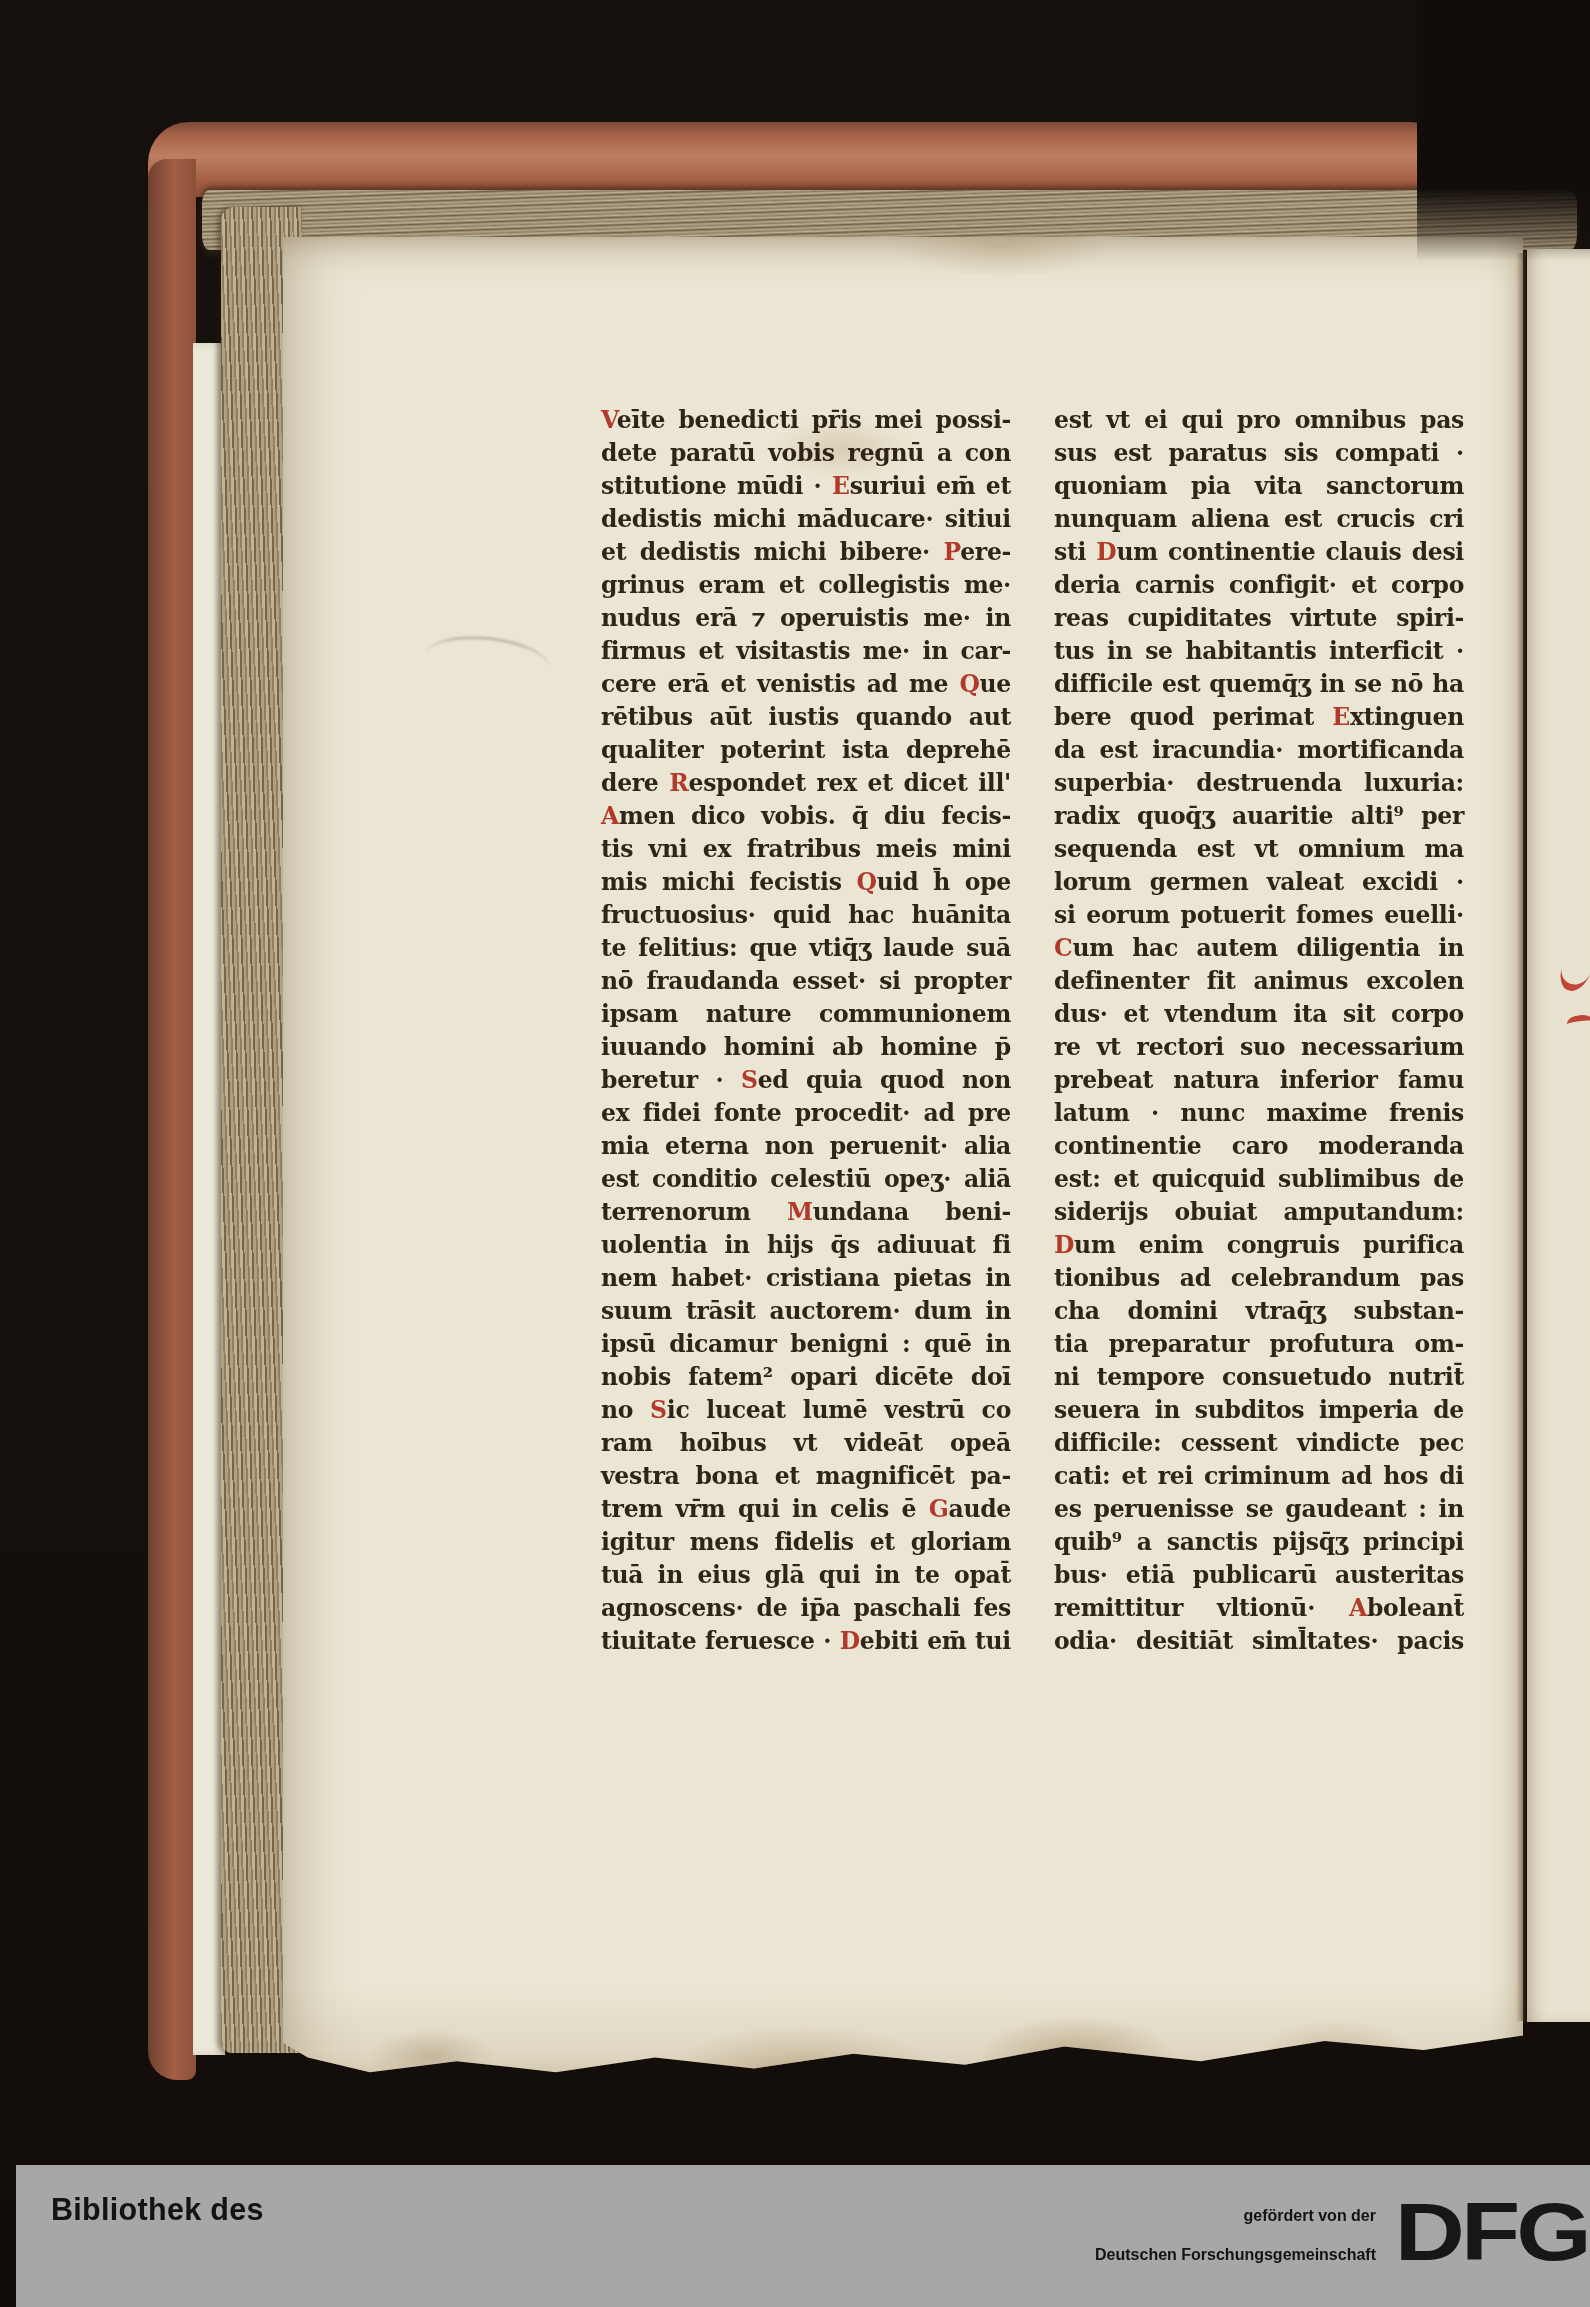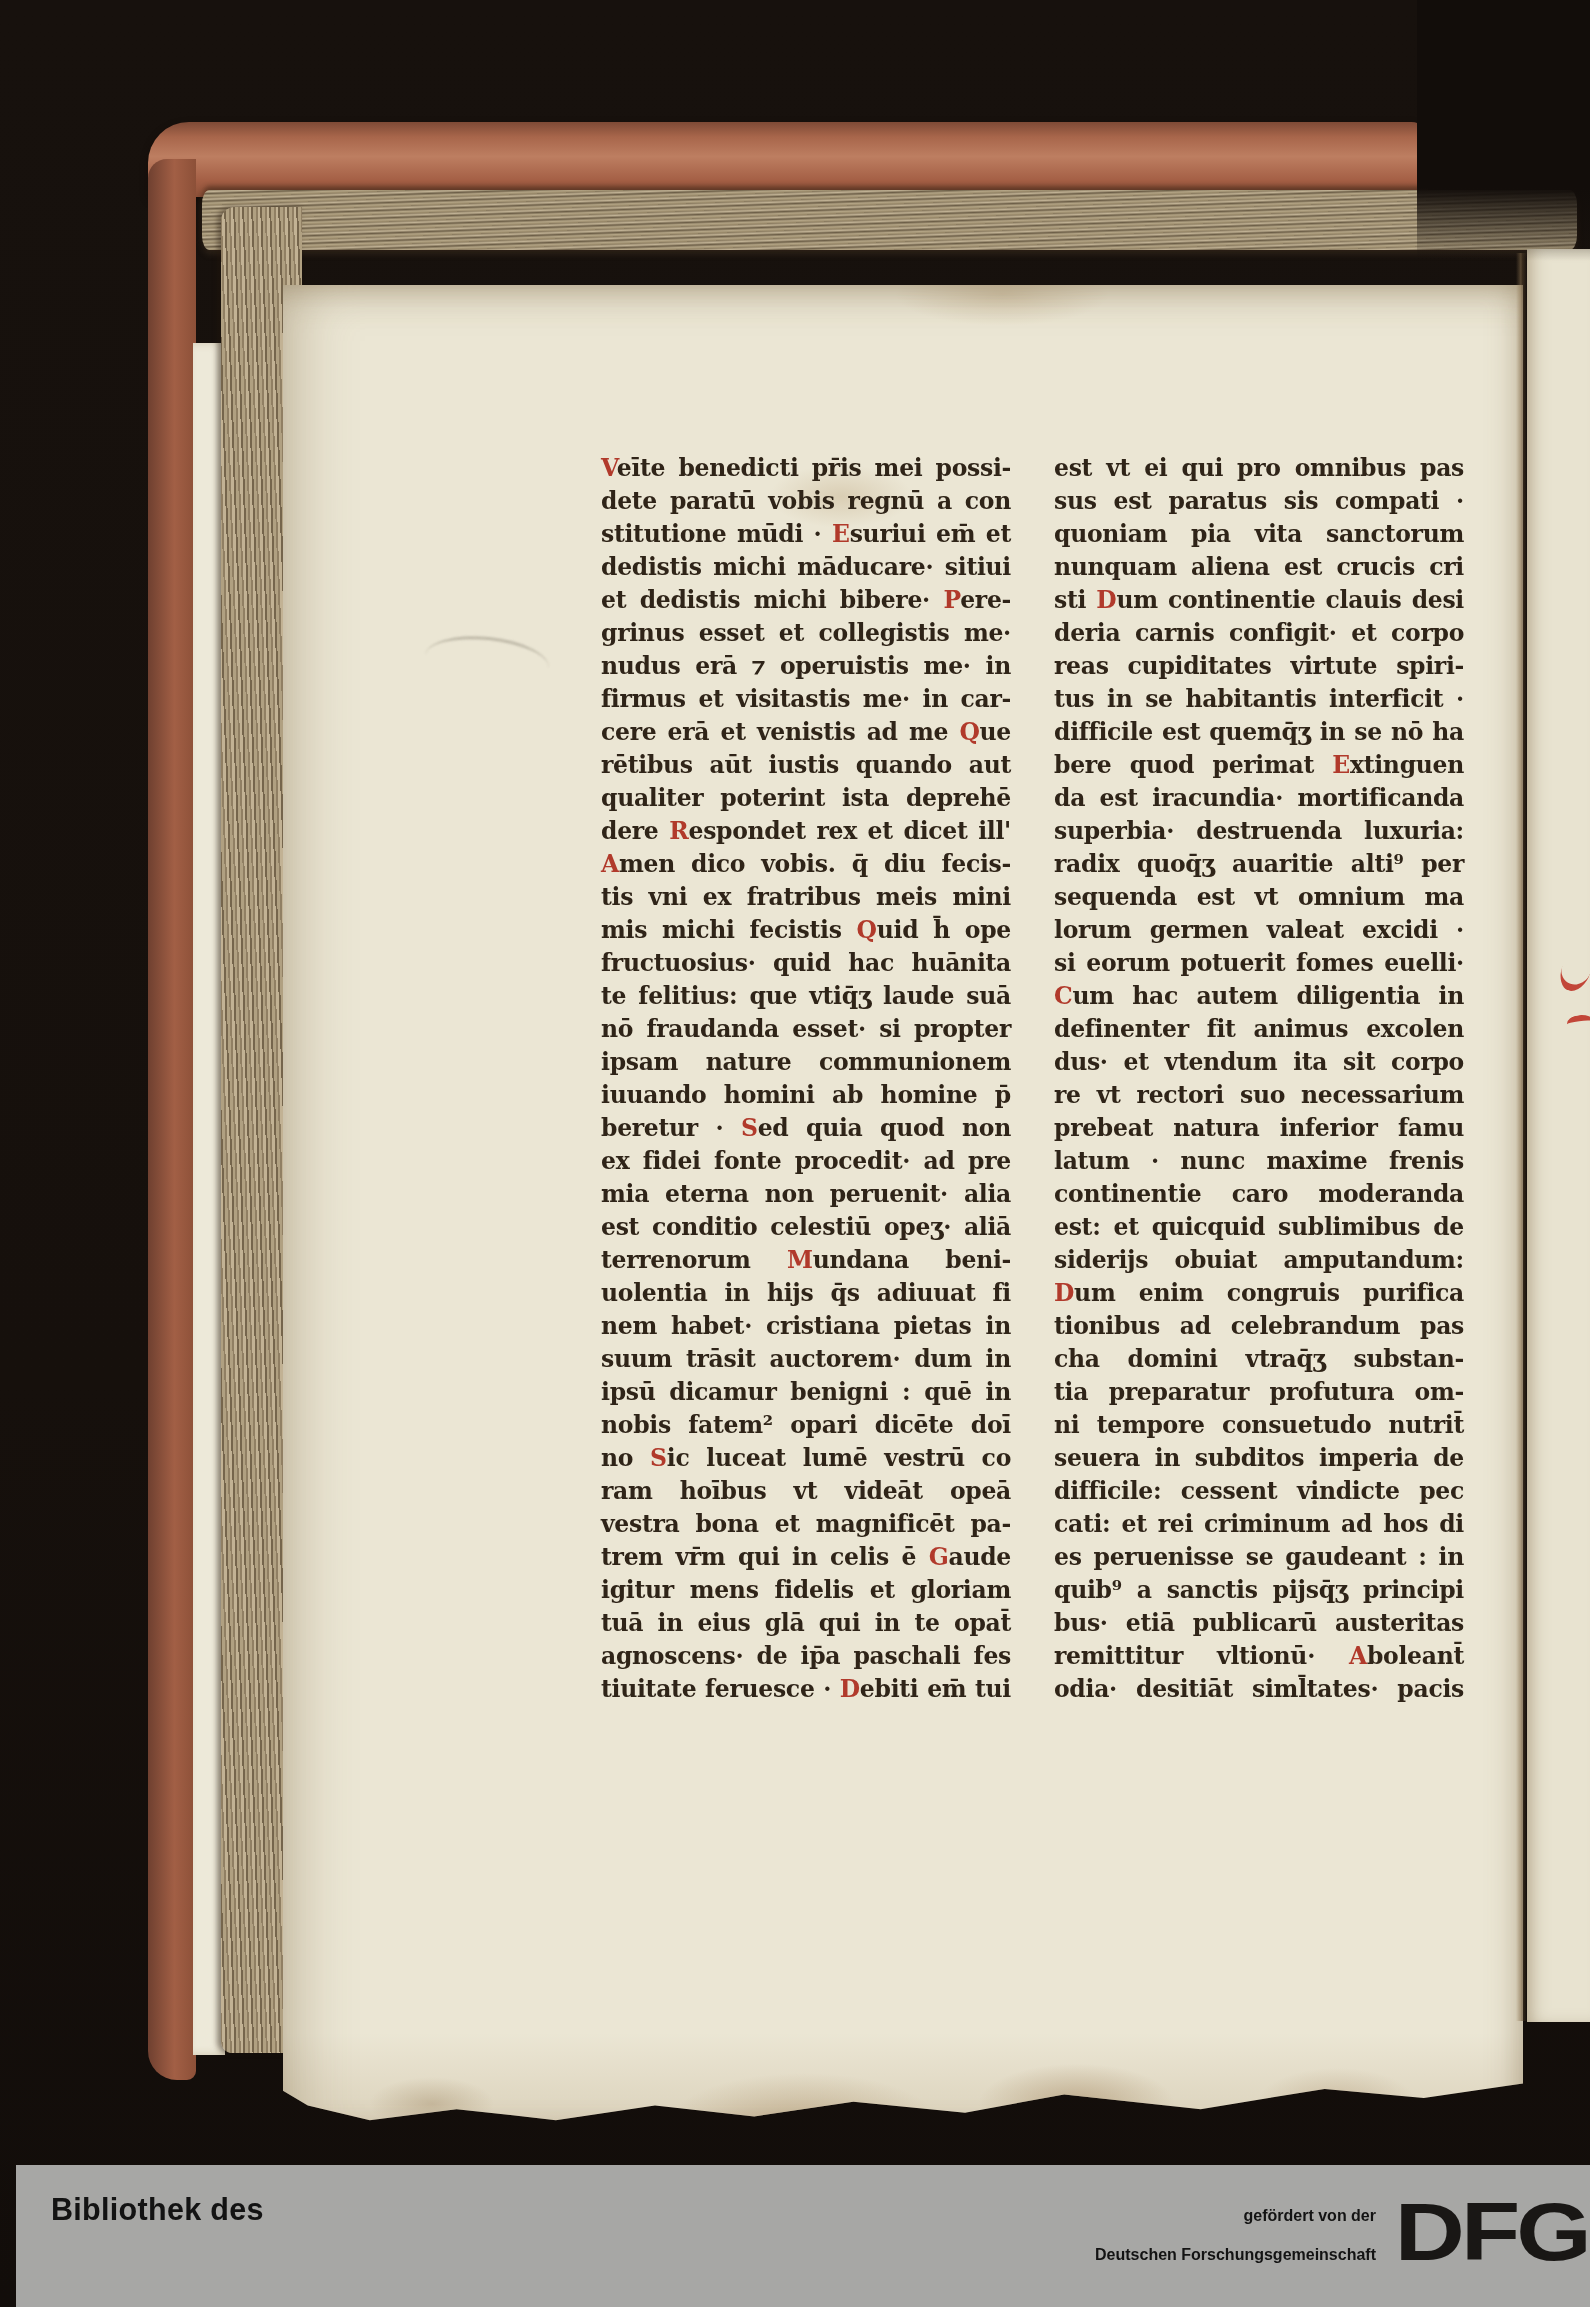--- a/index.html
+++ b/index.html
@@ -28,21 +28,21 @@
       radial-gradient(153px 45px at 58% .5%, rgba(160,128,80,.25), transparent 70%),
       radial-gradient(191px 70px at 42% 100%, rgba(158,126,82,.40), transparent 70%),
       radial-gradient(140px 57px at 64% 99%, rgba(150,118,76,.45), transparent 70%),
       radial-gradient(114px 51px at 85% 99%, rgba(150,118,76,.30), transparent 70%),
       radial-gradient(89px 38px at 12% 99%, rgba(140,112,72,.30), transparent 70%),
       linear-gradient(0deg, rgba(150,122,80,.18) 0, transparent 89px);
     box-shadow:inset 45px 19px 57px -32px rgba(120,96,60,.35),
                inset -18px 0 32px -14px rgba(120,96,60,.42),
                inset 0 27px 38px -25.4px rgba(120,96,60,.38);
     clip-path:polygon(0 0,100% 0,100% 97.9%,92% 98.7%,84% 98.2%,74% 99.3%,63% 98.5%,55% 99.5%,
-                      46% 98.9%,38% 99.7%,30% 99.1%,22% 99.9%,14% 99.3%,7% 99.9%,2% 99.1%,0 98.3%);margin-top:48px;}
+                      46% 98.9%,38% 99.7%,30% 99.1%,22% 99.9%,14% 99.3%,7% 99.9%,2% 99.1%,0 98.3%);}
   .gutter-crease{position:absolute;left:1516px;top:253px;width:11.4px;height:1768px;
     background:linear-gradient(90deg,rgba(120,96,60,0) 0%,rgba(140,115,80,.55) 45%,rgba(90,70,45,.55) 55%,rgba(120,96,60,0) 100%);}
   .next-page-sliver{position:absolute;left:1527px;top:249px;width:64px;height:1773px;background:#e8e3d0;
     box-shadow:inset 10.2px 0 16.5px -6.4px rgba(130,105,70,.5);}
   .red-frag-1{position:absolute;left:1562px;top:946px;width:29px;height:39px;
     border-bottom:7px solid #c24638;border-radius:0 0 70% 60%;transform:rotate(18deg);}
   .red-frag-2{position:absolute;left:1567px;top:1015px;width:27px;height:10.2px;
     border-top:6.4px solid #c24638;border-radius:60% 70% 0 0;transform:rotate(-8deg);}
   .pencil-smudge{position:absolute;left:425px;top:637px;width:124px;height:46px;
     border-top:3.8px solid rgba(100,92,78,.32);border-radius:50%;transform:rotate(6deg);filter:blur(1.3px);}
@@ -77,21 +77,21 @@
   <div class="fan-top"></div>
   <div class="fan-left"></div>
 
   <div class="page">
     <div class="ms-col ms-col-left">
         <div class="ms-line"><span class="rubric">V</span><span>eīte benedicti pr̄is mei possi-</span></div>
         <div class="ms-line"><span>dete paratū vobis regnū a con</span></div>
         <div class="ms-line"><span>stitutione mūdi · </span><span class="rubric">E</span><span>suriui em̄ et</span></div>
         <div class="ms-line"><span>dedistis michi māducare· sitiui</span></div>
         <div class="ms-line"><span>et dedistis michi bibere· </span><span class="rubric">P</span><span>ere-</span></div>
-        <div class="ms-line"><span>grinus esset et collegistis me·</span></div>
+        <div class="ms-line"><span>grinus eram et collegistis me·</span></div>
         <div class="ms-line"><span>nudus erā ⁊ operuistis me· in</span></div>
         <div class="ms-line"><span>firmus et visitastis me· in car-</span></div>
         <div class="ms-line"><span>cere erā et venistis ad me </span><span class="rubric">Q</span><span>ue</span></div>
         <div class="ms-line"><span>rētibus aūt iustis quando aut</span></div>
         <div class="ms-line"><span>qualiter poterint ista deprehē</span></div>
         <div class="ms-line"><span>dere </span><span class="rubric">R</span><span>espondet rex et dicet ill'</span></div>
         <div class="ms-line"><span class="rubric">A</span><span>men dico vobis. q̄ diu fecis-</span></div>
         <div class="ms-line"><span>tis vni ex fratribus meis mini</span></div>
         <div class="ms-line"><span>mis michi fecistis </span><span class="rubric">Q</span><span>uid h̄ ope</span></div>
         <div class="ms-line"><span>fructuosius· quid hac huānita</span></div>

